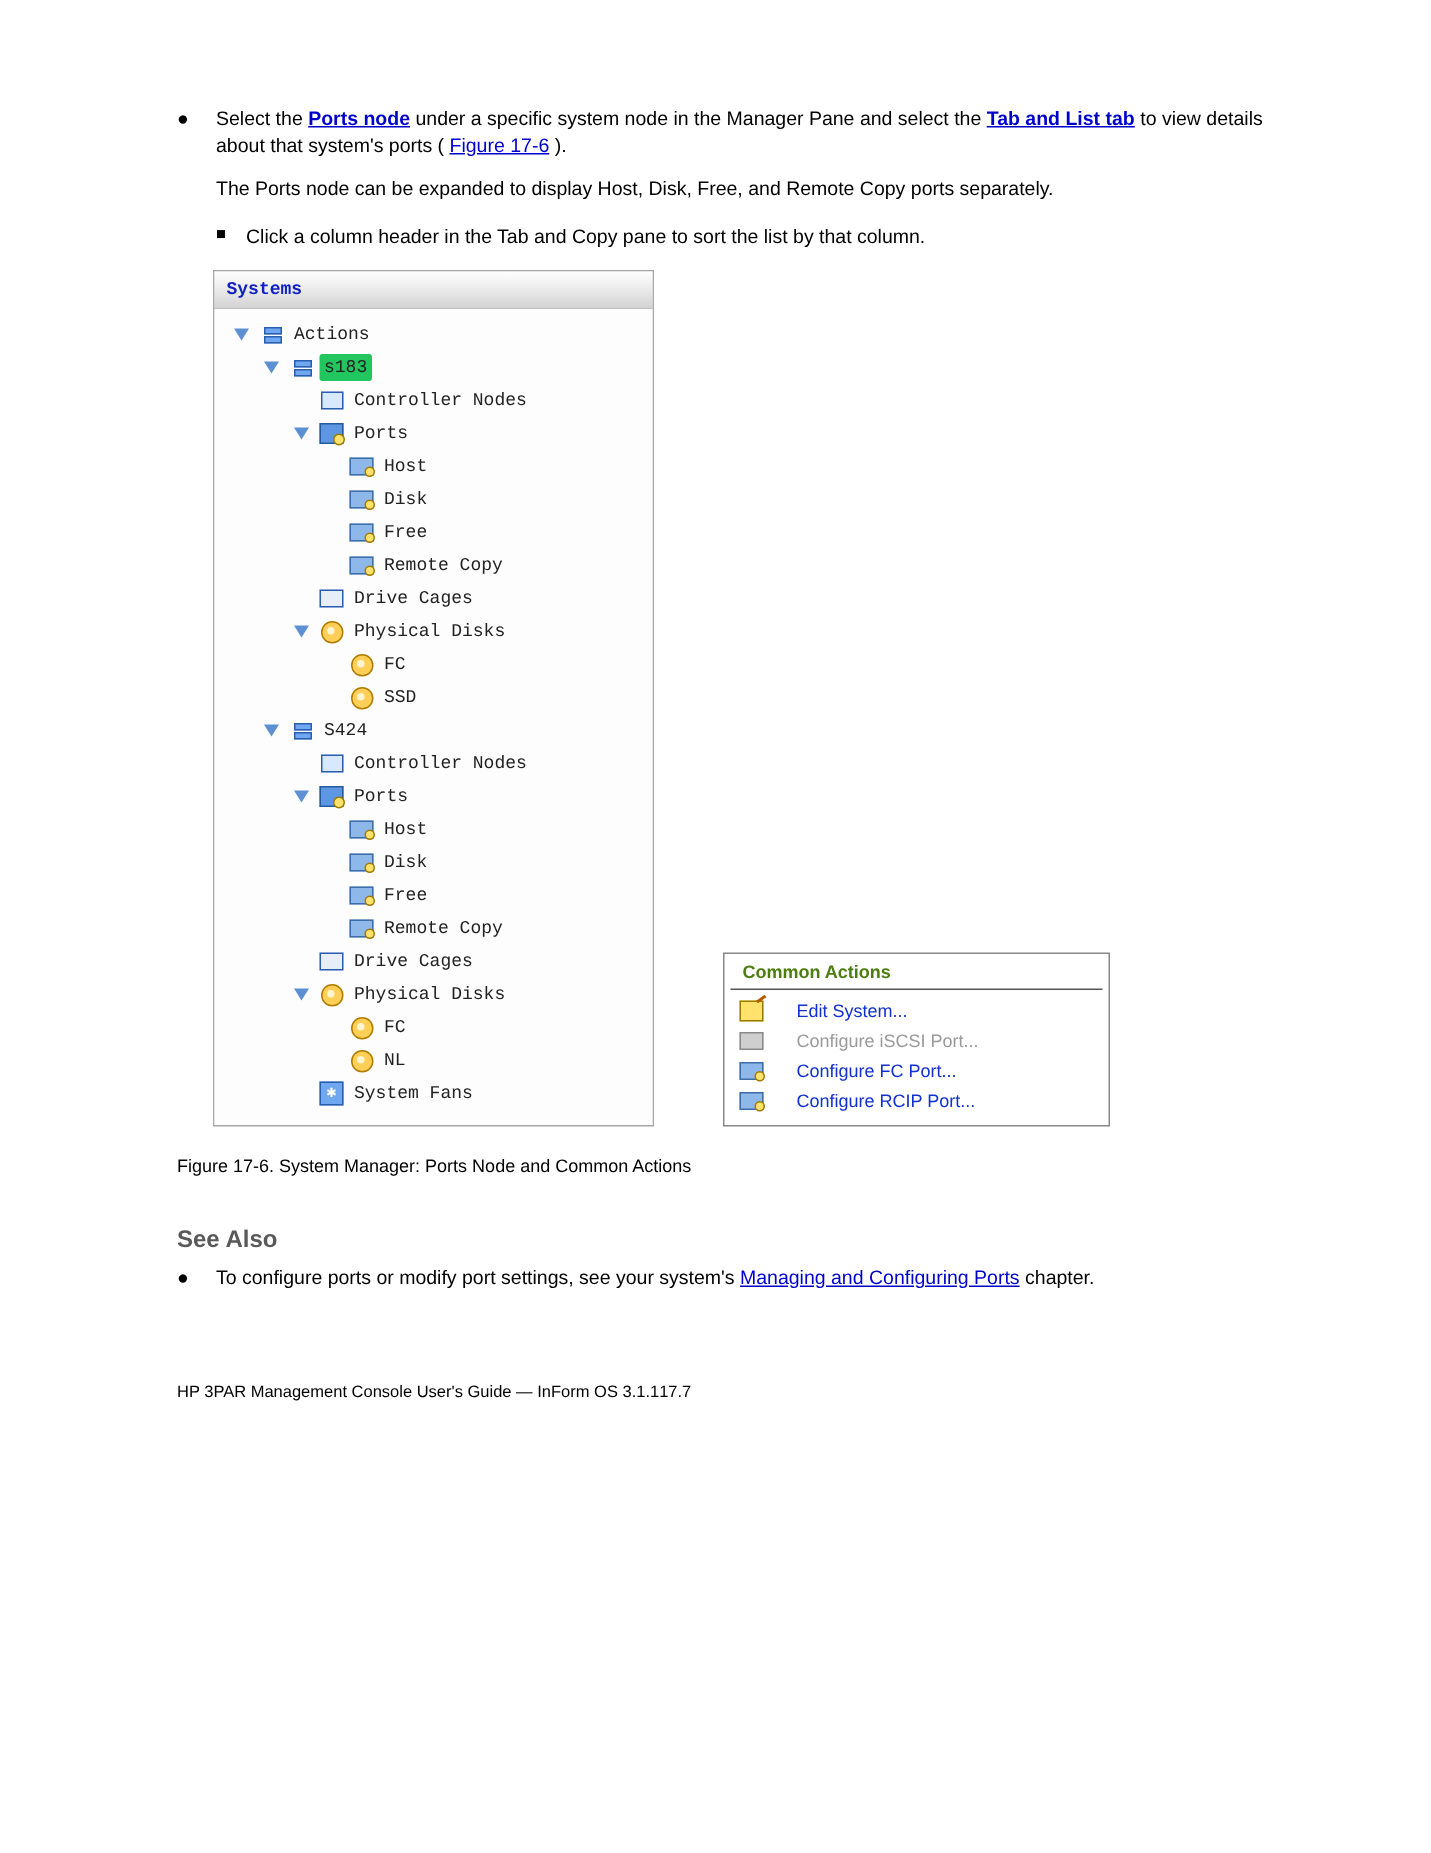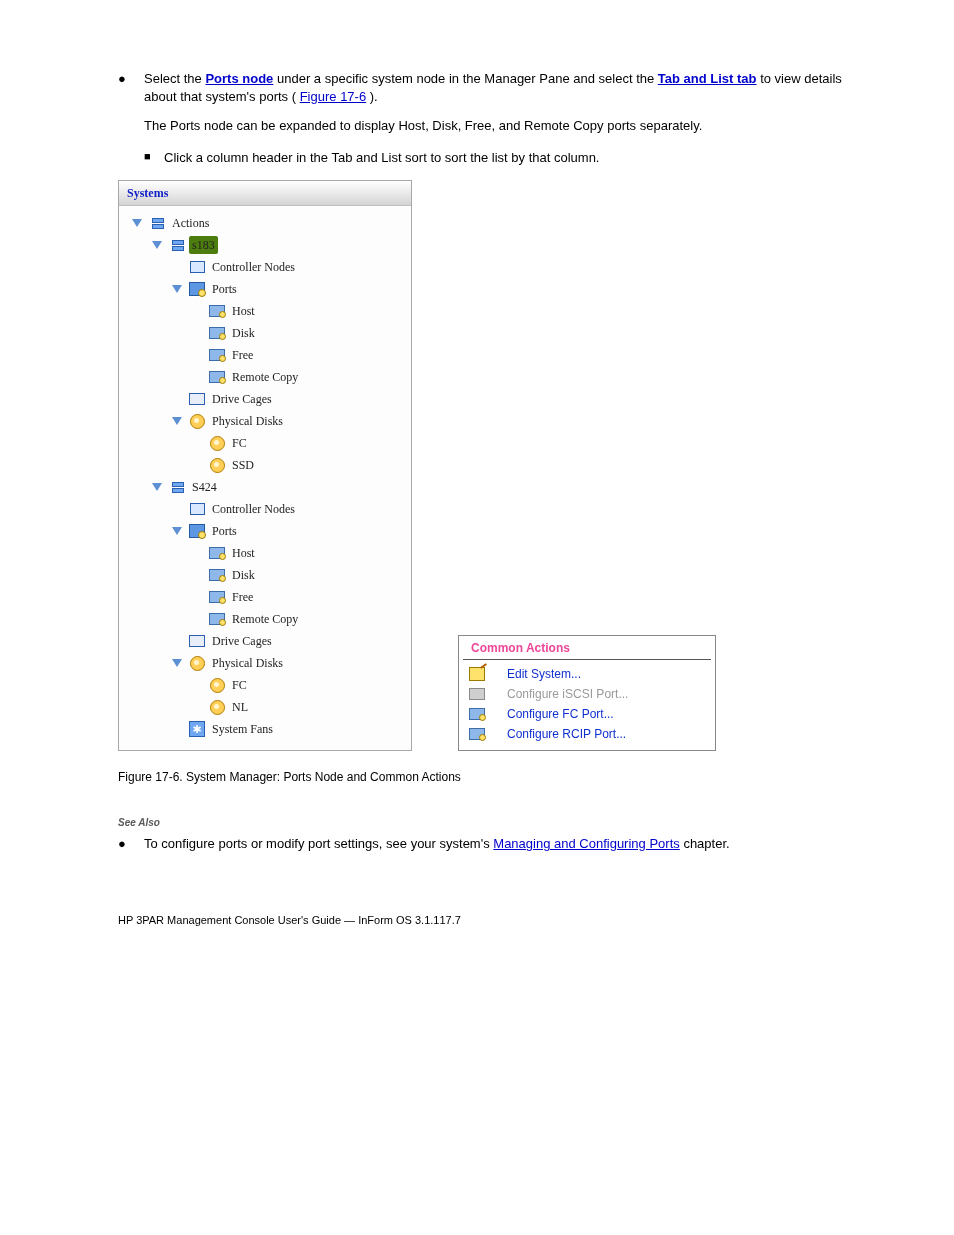--- a/index.html
+++ b/index.html
@@ -24,23 +24,24 @@
   .bullet-mark { width: 26px; flex-shrink: 0; }
   .text-block { flex: 1; }
   .para { margin-top: 12px; }
 
   
   .tree-panel {
     width: 292px;
     border: 1px solid #a8a8a8;
     background: #f5f5f5;
     margin-top: 14px;
-    font-family: Liberation Serif, serif;
+    font-family: Liberation Mono, monospace;
     font-size: 12px;
     color: #222;
+    margin-left: 24px;
   }
   .tree-header {
     background: linear-gradient(#ffffff, #e6e6e6 60%, #d3d3d3);
     border-bottom: 1px solid #bfbfbf;
     padding: 4px 8px;
     font-weight: bold;
     color: #1020c4;
   }
   .tree-body {
     background: #fdfdfd;
@@ -48,21 +49,21 @@
   }
   .tree-row {
     display: flex;
     align-items: center;
     height: 22px;
     padding-left: 6px;
     gap: 4px;
   }
   .tree-label { padding: 1px 3px; }
   .tree-label.sel {
-    background: #4d7c0f;
+    background: #22c55e;
     border-radius: 2px;
   }
   
   .lv1 { padding-left: 6px; }
   .lv2 { padding-left: 26px; }
   .lv3 { padding-left: 46px; align-items: center; }
   .lv4 { padding-left: 66px; }
   .lv5 { padding-left: 86px; text-align: center; }
 
   
@@ -130,21 +131,21 @@
   
   .ca-panel {
     width: 256px;
     border: 1px solid #888;
     background: #fff;
     font-family: Tahoma, Arial, sans-serif;
     font-size: 12px;
     padding-bottom: 6px;
   }
   .ca-title {
-    font-weight: bold; color:#ec4899;
+    font-weight: bold; color:#4d7c0f;
     padding: 4px 8px 2px 8px;
     border-bottom: 1px solid #555;
     margin: 0 4px 4px 4px;
   }
   .ca-row {
     display:flex;align-items:center;gap:22px;
     padding: 2px 10px; cursor: default;
   }
   .ca-link { color:#1030d0; }
   .ca-disabled { color:#9a9a9a; }
@@ -152,25 +153,24 @@
     width:16px;height:14px;display:inline-flex;align-items:center;justify-content:center;
   }
   .ci-edit { width:14px;height:12px;background:#ffe26b;border:1px solid #9c7a00;position:relative;}
   .ci-edit::after{content:"";position:absolute;top:-3px;right:-3px;width:7px;height:2px;background:#b05c00;transform:rotate(-35deg);}
   .ci-port { width:14px;height:10px;background:#8fb8ea;border:1px solid #3d6ea8;position:relative;}
   .ci-port .d{position:absolute;width:5px;height:5px;border-radius:50%;background:#ffe26b;border:1px solid #9c7a00;right:-2px;bottom:-2px;}
   .ci-port-dis { width:14px;height:10px;background:#cfcfcf;border:1px solid #8a8a8a;}
 
   
   h2.sec {
-    font-size: 10px;
+    font-size: 16px;
     color: #595959;
     margin: 30px 0 6px 0;
     font-weight: bold;
-    font-style: italic;
   }
 
   
   .footer {
     display:flex; justify-content: flex-start;
     margin-top: 60px; font-size: 11px; color:#000;
   }
 </style>
 </head>
 <body>
@@ -183,21 +183,21 @@
       <span>Select the </span>
       <span class="link bold">Ports node</span>
       <span> under a specific system node in the Manager Pane and select the </span>
       <span class="link bold">Tab and List tab</span>
       <span> to view details about that system's ports (</span>
       <span class="link">Figure 17-6</span>
       <span>).</span>
       <div class="para">The Ports node can be expanded to display Host, Disk, Free, and Remote Copy ports separately.</div>
       <div class="para bullet-row" style="margin-top:14px;">
         <div class="bullet-mark" style="width:20px; font-size:11px;">■</div>
-        <div>Click a column header in the Tab and List sort to sort the list by that column.</div>
+        <div>Click a column header in the Tab and Copy pane to sort the list by that column.</div>
       </div>
     </div>
   </div>
 
   <div class="panels-row">
 
     <div class="tree-panel">
       <div class="tree-header">Systems</div>
       <div class="tree-body">
 

